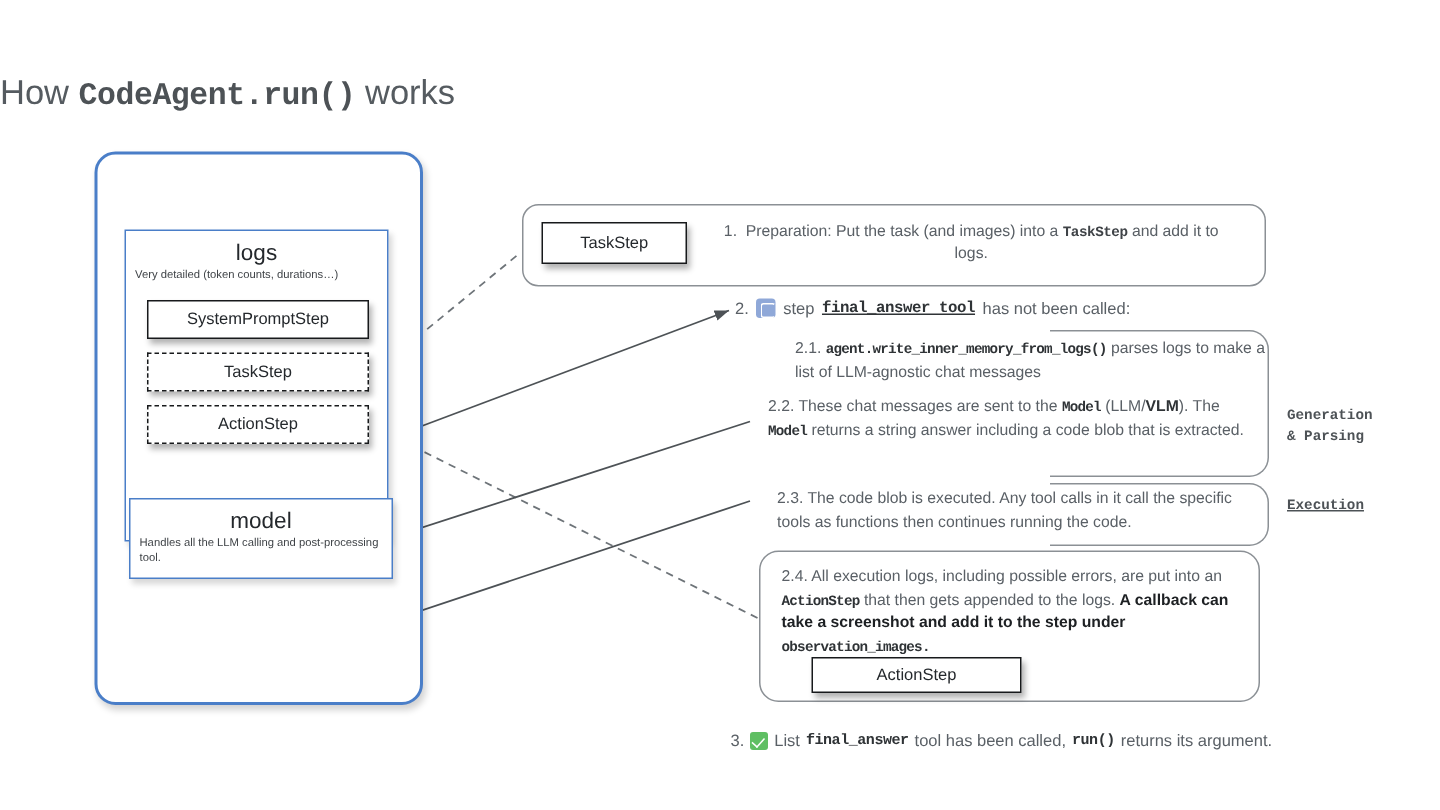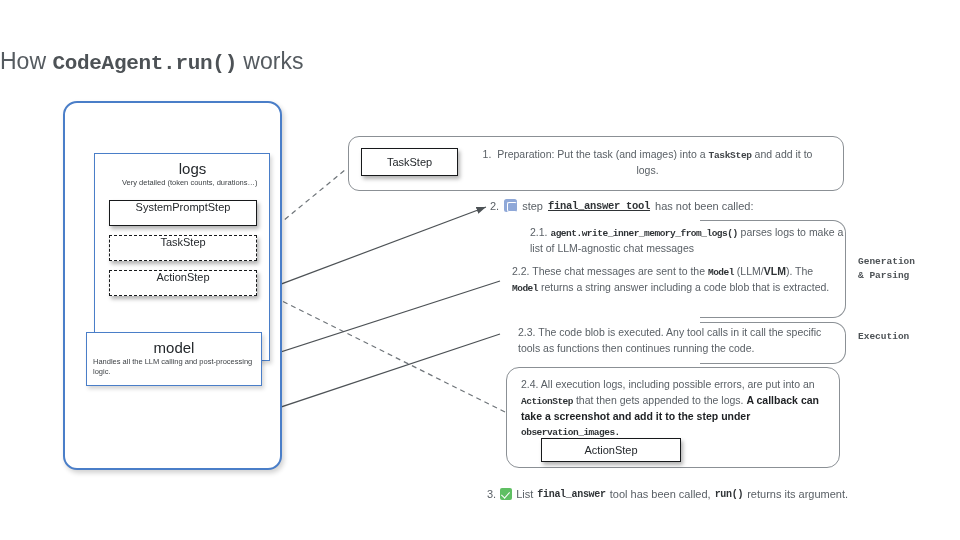--- a/index.html
+++ b/index.html
@@ -29,30 +29,30 @@
     box-sizing:border-box;
   }
   #agent-title{
     position:absolute;left:0;top:14px;width:219px;text-align:center;
     font-size:19px;color:#2b2f33;
   }
   .blue-box{
     position:absolute;border:1.5px solid #4a7ec8;background:#fff;
     box-shadow:2px 3px 4px rgba(0,0,0,.16);box-sizing:border-box;
   }
-  #logs-box{left:29px;top:50px;width:176px;height:208px;padding-left:21px;}
+  #logs-box{left:18px;top:50px;width:176px;height:208px;}
   #model-box{left:21px;top:229px;width:176px;height:54px;}
   #tools-box{left:21px;top:295px;width:176px;height:52px;}
 
   .box-title{text-align:center;font-size:15px;color:#24282c;margin-top:6px;}
   .box-sub{text-align:left;font-size:7.5px;color:#3f4347;line-height:1.35;margin-top:1px;padding:0 6px;}
 
   .step-chip{
     position:absolute;left:14px;width:148px;height:26px;
-    display:flex;justify-content:center;
+    display:flex;align-items:center;justify-content:center;
     font-size:11px;color:#24282c;background:#fff;box-sizing:border-box;
   }
   .chip-solid{border:1.6px solid #17191b;box-shadow:2px 3px 4px rgba(0,0,0,.30);}
   .chip-dashed{border:1.6px dashed #17191b;box-shadow:2px 3px 4px rgba(0,0,0,.30);}
 
   
   #step1-card{
     position:absolute;left:348px;top:136px;width:496px;height:55px;
     border:1px solid #8b9095;border-radius:11px;background:#fff;box-sizing:border-box;
   }
@@ -109,22 +109,22 @@
     position:absolute;left:34px;top:70px;width:140px;height:24px;
     display:flex;align-items:center;justify-content:center;
     border:1.6px solid #17191b;background:#fff;font-size:11px;color:#24282c;
     box-shadow:2px 3px 4px rgba(0,0,0,.30);box-sizing:border-box;
   }
 
   .side-label{
     position:absolute;font-family:"Liberation Mono", monospace;font-weight:bold;
     font-size:9.5px;line-height:1.45;color:#4d5256;
   }
-  #label-generation{left:858px;top:255px;font-family:Liberation Mono, monospace;}
-  #label-execution{left:858px;top:330px;}
+  #label-generation{left:858px;top:270px;font-family:Liberation Mono, monospace;}
+  #label-execution{left:858px;top:330px;text-decoration:underline;}
 
   #step3-line{
     position:absolute;left:487px;top:488px;width:440px;
     font-size:11px;color:#5a6066;white-space:nowrap;
     display:flex;align-items:center;gap:4px;
   }
   #step3-line .mono{font-size:10px;color:#2f3336;}
   .check-icon{
     display:inline-block;width:12px;height:12px;border-radius:2px;
     background:#5fbf63;position:relative;flex:none;
@@ -175,21 +175,21 @@
     <div class="step-chip chip-dashed" style="top:81px">
         <span>TaskStep</span>
       </div>
     <div class="step-chip chip-dashed" style="top:116px">
         <span>ActionStep</span>
       </div>
   </div>
 
   <div class="blue-box" id="model-box">
     <div class="box-title">model</div>
-    <div class="box-sub">Handles all the LLM calling and post-processing logic.</div>
+    <div class="box-sub">Handles all the LLM calling and post-processing tool.</div>
   </div>
 
 </div>
 
 <div id="step1-card">
   <div id="taskstep-chip">
     <span>TaskStep</span>
   </div>
   <div id="step1-text">
     <span>1.</span>&nbsp;

